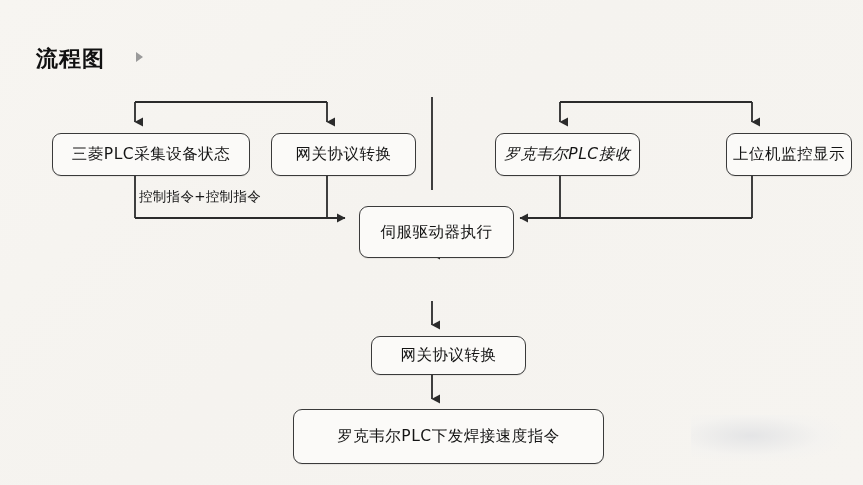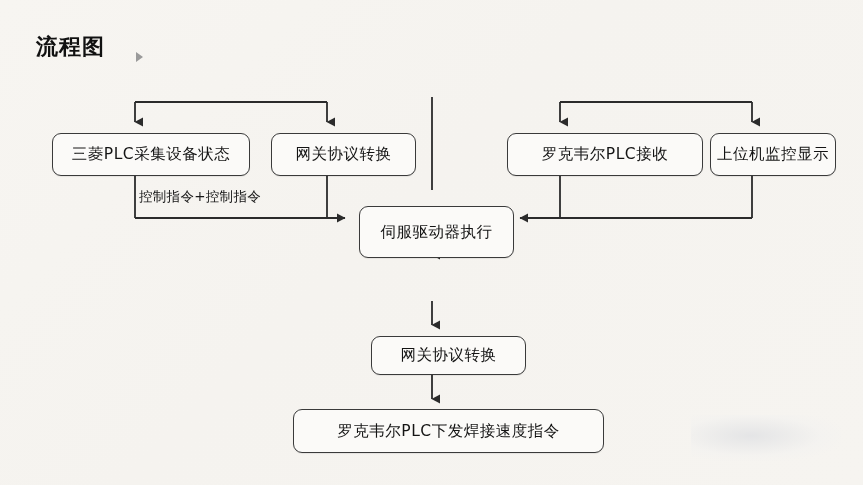--- a/index.html
+++ b/index.html
@@ -26,21 +26,21 @@
     right: 22px;
     bottom: 24px;
     width: 150px;
     height: 46px;
     background: radial-gradient(ellipse at 40% 45%, rgba(225,226,228,0.85) 0%, rgba(240,240,240,0.35) 55%, rgba(246,244,240,0) 78%);
     pointer-events: none;
   }
   .title {
     position: absolute;
     left: 36px;
-    top: 36px;
+    top: 48px;
     font-size: 22px;
     font-weight: bold;
     color: #111111;
     letter-spacing: 1px;
     line-height: 1;
   }
   .title-marker {
     position: absolute;
     left: 136px;
     top: 52px;
@@ -127,26 +127,26 @@
       <path d="M432,242 L432,255" marker-end="url(#arrowDown)"></path>
       <path d="M432,301 L432,325" marker-end="url(#arrowDown)"></path>
       <path d="M432,375 L432,399" marker-end="url(#arrowDown)"></path>
     </g>
   </svg>
 
   <div class="node" style="left:36px;  top:133px; width:198px; height:43px;">三菱PLC采集设备状态</div>
 
   <div class="node" style="left:255px; top:133px; width:145px; height:43px;">网关协议转换</div>
 
-  <div class="node" style="left:491px; top:133px; width:196px; height:43px;">罗克韦尔PLC接收</div>
+  <div class="node" style="left:479px; top:133px; width:145px; height:43px;font-style:italic;">罗克韦尔PLC接收</div>
 
-  <div class="node" style="left:694px; top:133px; width:126px; height:43px;">上位机监控显示</div>
+  <div class="node" style="left:710px; top:133px; width:126px; height:43px;">上位机监控显示</div>
 
   <div class="node" style="left:343px; top:206px; width:155px; height:52px;">伺服驱动器执行</div>
 
 
   <div class="node" style="left:355px; top:336px; width:155px; height:39px;">网关协议转换</div>
 
-  <div class="node" style="left:277px; top:409px; width:311px; height:44px;">罗克韦尔PLC下发焊接速度指令</div>
+  <div class="node" style="left:277px; top:409px; width:311px; height:55px;">罗克韦尔PLC下发焊接速度指令</div>
 
   <div class="edge-label" style="left:139px; top:188px;">控制指令+控制指令</div>
 
 </div>
 
 </body></html>

